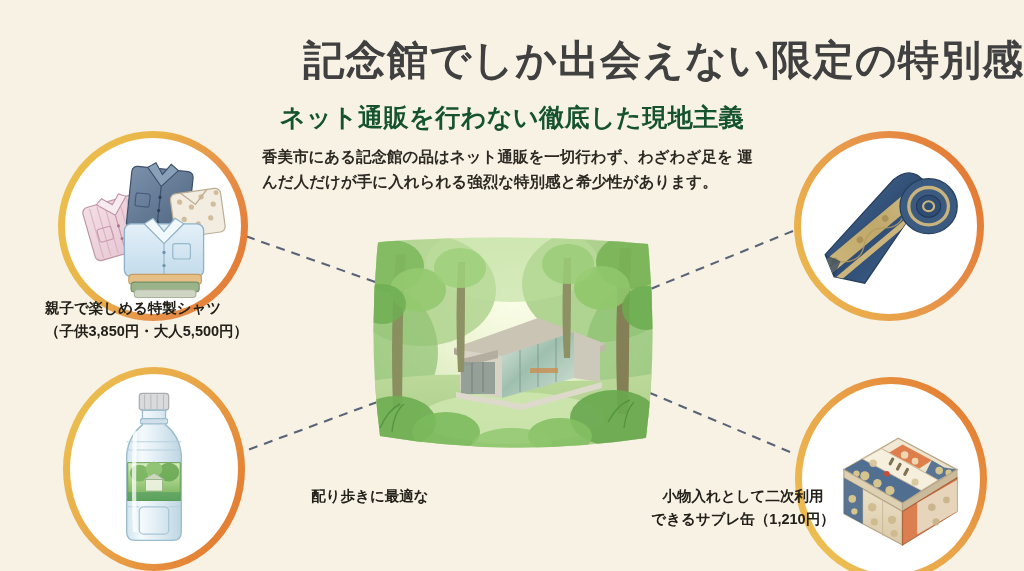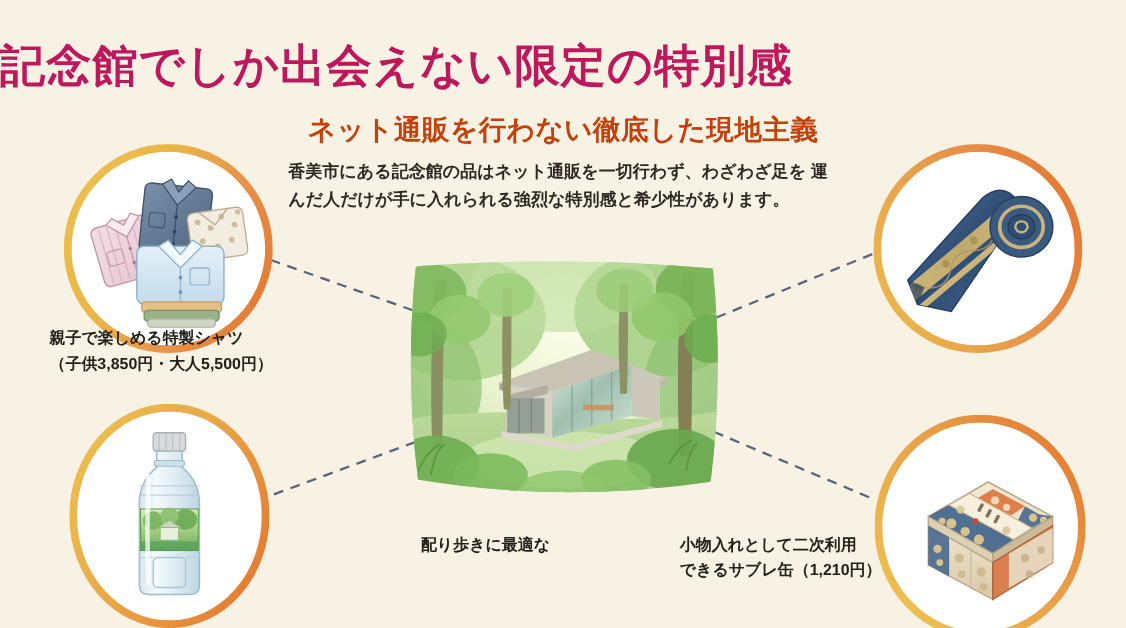--- a/index.html
+++ b/index.html
@@ -15,38 +15,38 @@
     background: #f7f2e4;
     font-family: "Liberation Sans", "DejaVu Sans", sans-serif;
     color: #1f1b16;
   }
 
   
   .title {
     position: absolute;
     left: 0; right: 0;
     top: 33px;
-    text-align: left;
+    text-align: right;
     font-family: Liberation Serif, serif;
     font-weight: 700;
     font-size: 41px;
     letter-spacing: 1px;
-    color: #be185d;
+    color: #404040;
     white-space: nowrap;
   }
   .subtitle {
     position: absolute;
     left: 0; right: 0;
     top: 101px;
     text-align: center;
     font-family: "Liberation Serif", "DejaVu Serif", serif;
     font-weight: 700;
     font-size: 25px;
     letter-spacing: 0.5px;
-    color: #c2410c;
+    color: #14532d;
     white-space: nowrap;
   }
   .lede {
     position: absolute;
     left: 262px;
     top: 144px;
     width: 500px;
     text-align: left;
     font-size: 15.5px;
     font-weight: 700;
@@ -125,22 +125,22 @@
   .caption {
     position: absolute;
     font-size: 14.5px;
     font-weight: 700;
     line-height: 1.58;
     color: #23201a;
     white-space: nowrap;
   }
   .cap-shirts { left: 45px;  top: 297px; width: 250px; }
   .cap-tie    { left: 742px; top: 297px; text-align: center; width: 268px; }
-  .cap-water  { left: 240px; top: 485px; text-align: right;   width: 260px; }
-  .cap-tin    { left: 618px; top: 485px; text-align: left;   width: 250px; }
+  .cap-water  { left: 240px; top: 485px; text-align: center;   width: 260px; }
+  .cap-tin    { left: 618px; top: 485px; text-align: center;   width: 250px; }
   .caption .ln { display: block; }
 </style>
 </head>
 <body>
 
 <div id="stage">
 
   <div class="title">記念館でしか出会えない限定の特別感</div>
   <div class="subtitle">ネット通販を行わない徹底した現地主義</div>
   <div class="lede">

